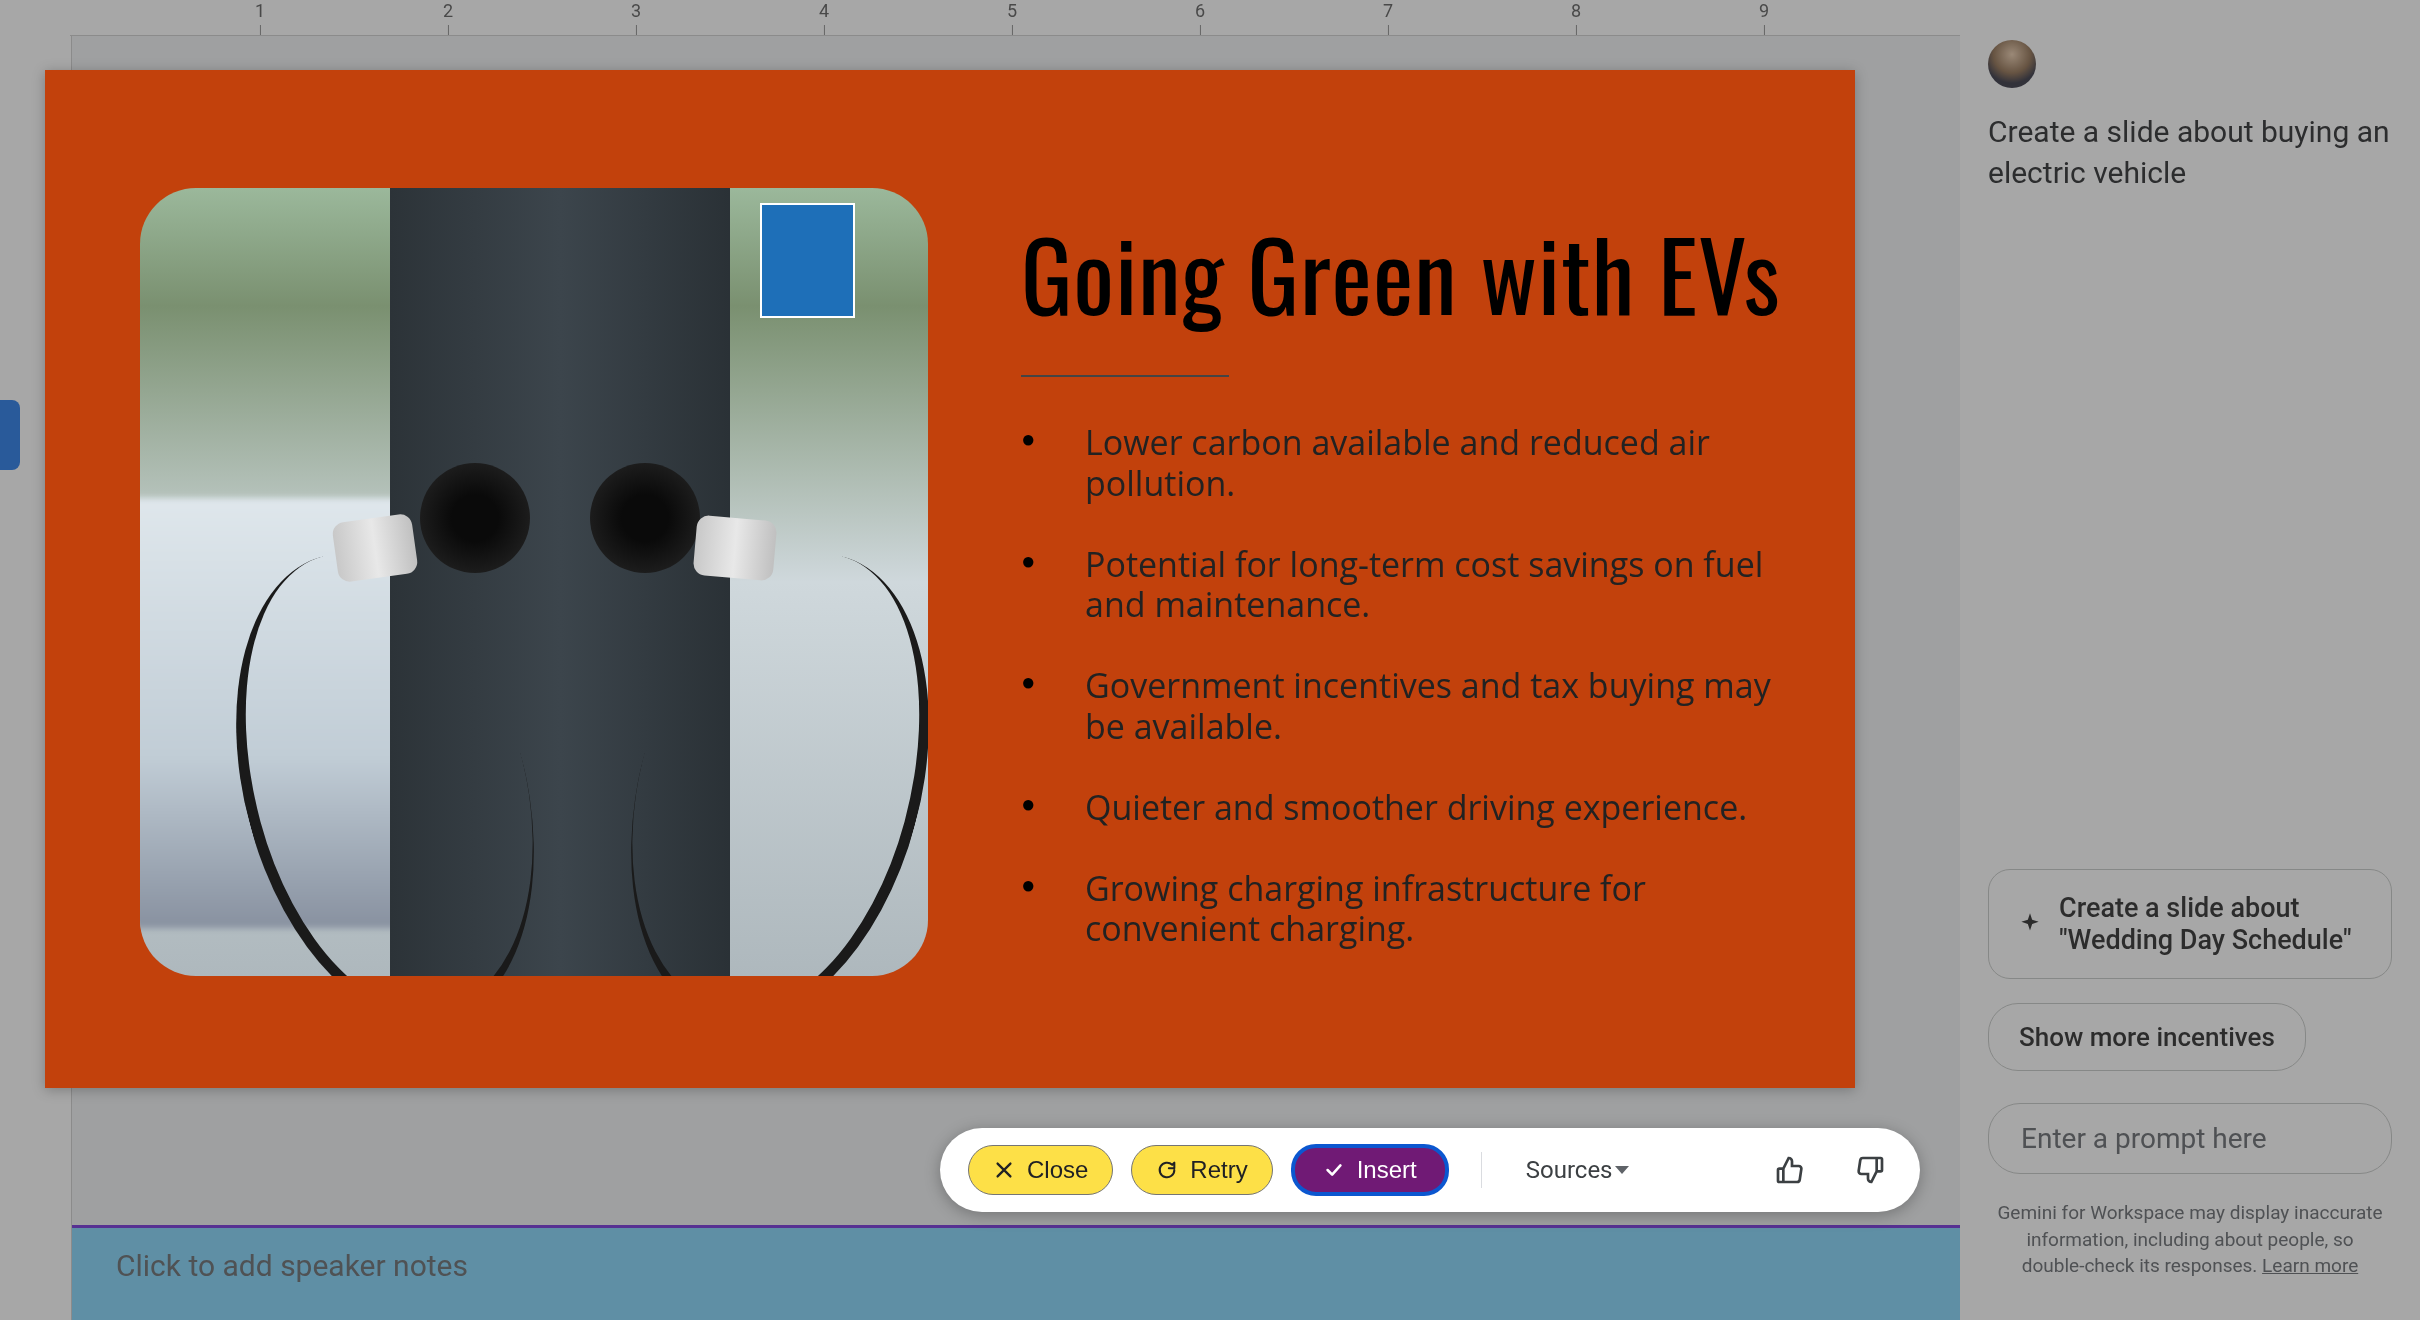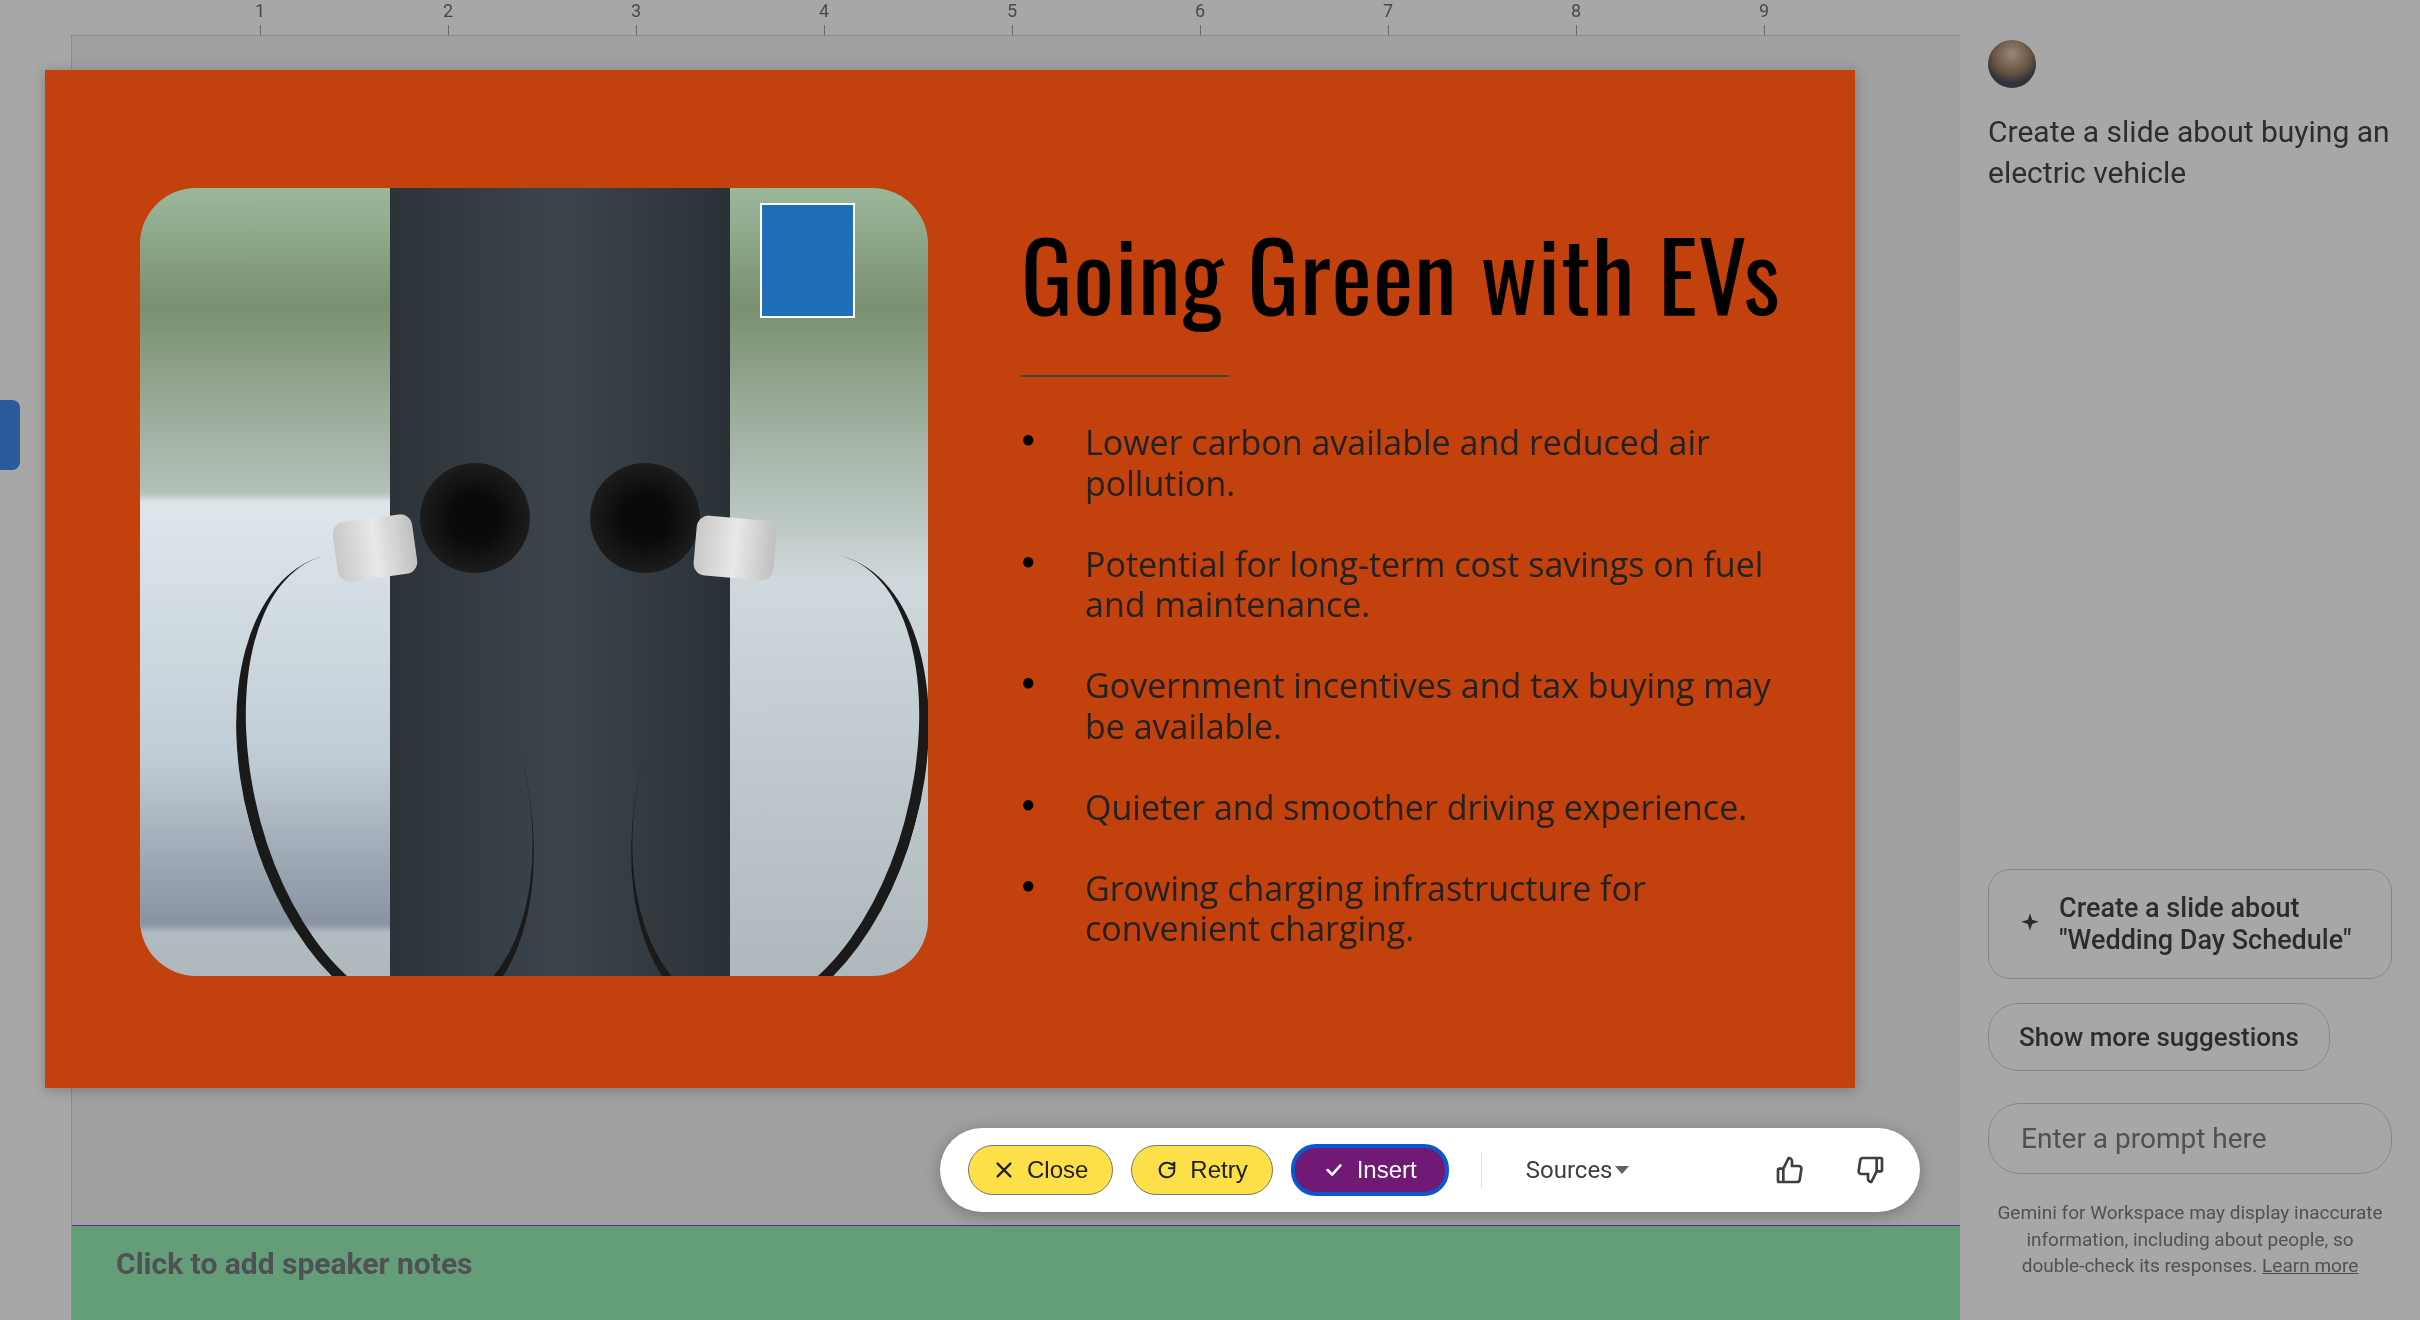--- a/index.html
+++ b/index.html
@@ -196,26 +196,25 @@
   top: 2px;
   font-size: 24px;
   color: #000;
 }
 .speaker-notes {
   position: absolute;
   top: 1225px;
   left: 72px;
   right: 0;
   height: 95px;
-  background: #86efac;
-  border-top: 1px solid #6d28d9;
+  background: #7dd3fc;
+  border-top: 3px solid #6d28d9;
   padding: 20px 44px;
   font-size: 30px;
   color: #606468;
-  font-weight: bold;
 }
 .action-bar {
   position: absolute;
   top: 1128px;
   left: 940px;
   width: 980px;
   height: 84px;
   background: #fff;
   border-radius: 42px;
   box-shadow: 0 3px 16px rgba(0,0,0,0.28);
@@ -455,21 +454,21 @@
 
   <div style="flex:1"></div>
 
   <div class="suggestion-chip">
     <svg class="sparkle" viewBox="0 0 24 24">
         <path d="M12 2l2 6 6 2-6 2-2 6-2-6-6-2 6-2 2-6z" fill="currentColor"></path>
       </svg>
     <span>Create a slide about "Wedding Day Schedule"</span>
   </div>
   <div class="more-chip">
-    <span>Show more suggestions</span>
+    <span>Show more incentives</span>
   </div>
   <div class="prompt-input">
     <span>Enter a prompt here</span>
   </div>
   <div class="disclaimer">
     <span>Gemini for Workspace may display inaccurate</span><br>
     <span>information, including about people, so</span><br>
     <span>double-check its responses.</span>
     <span class="learn">Learn more</span>
   </div>

